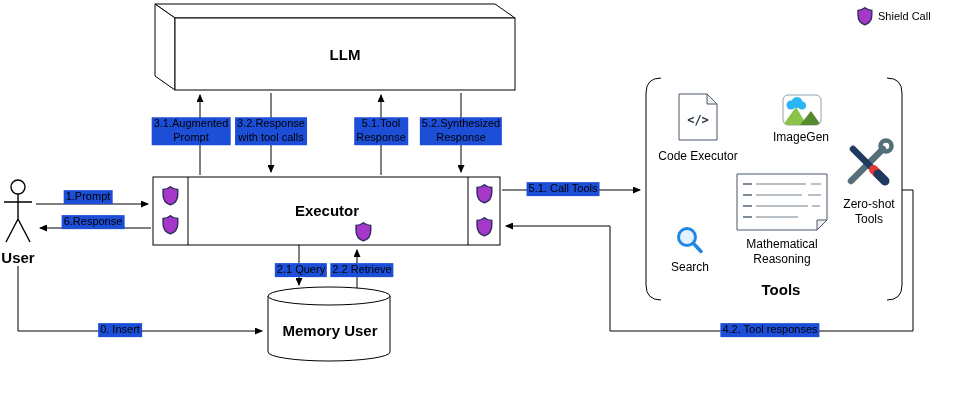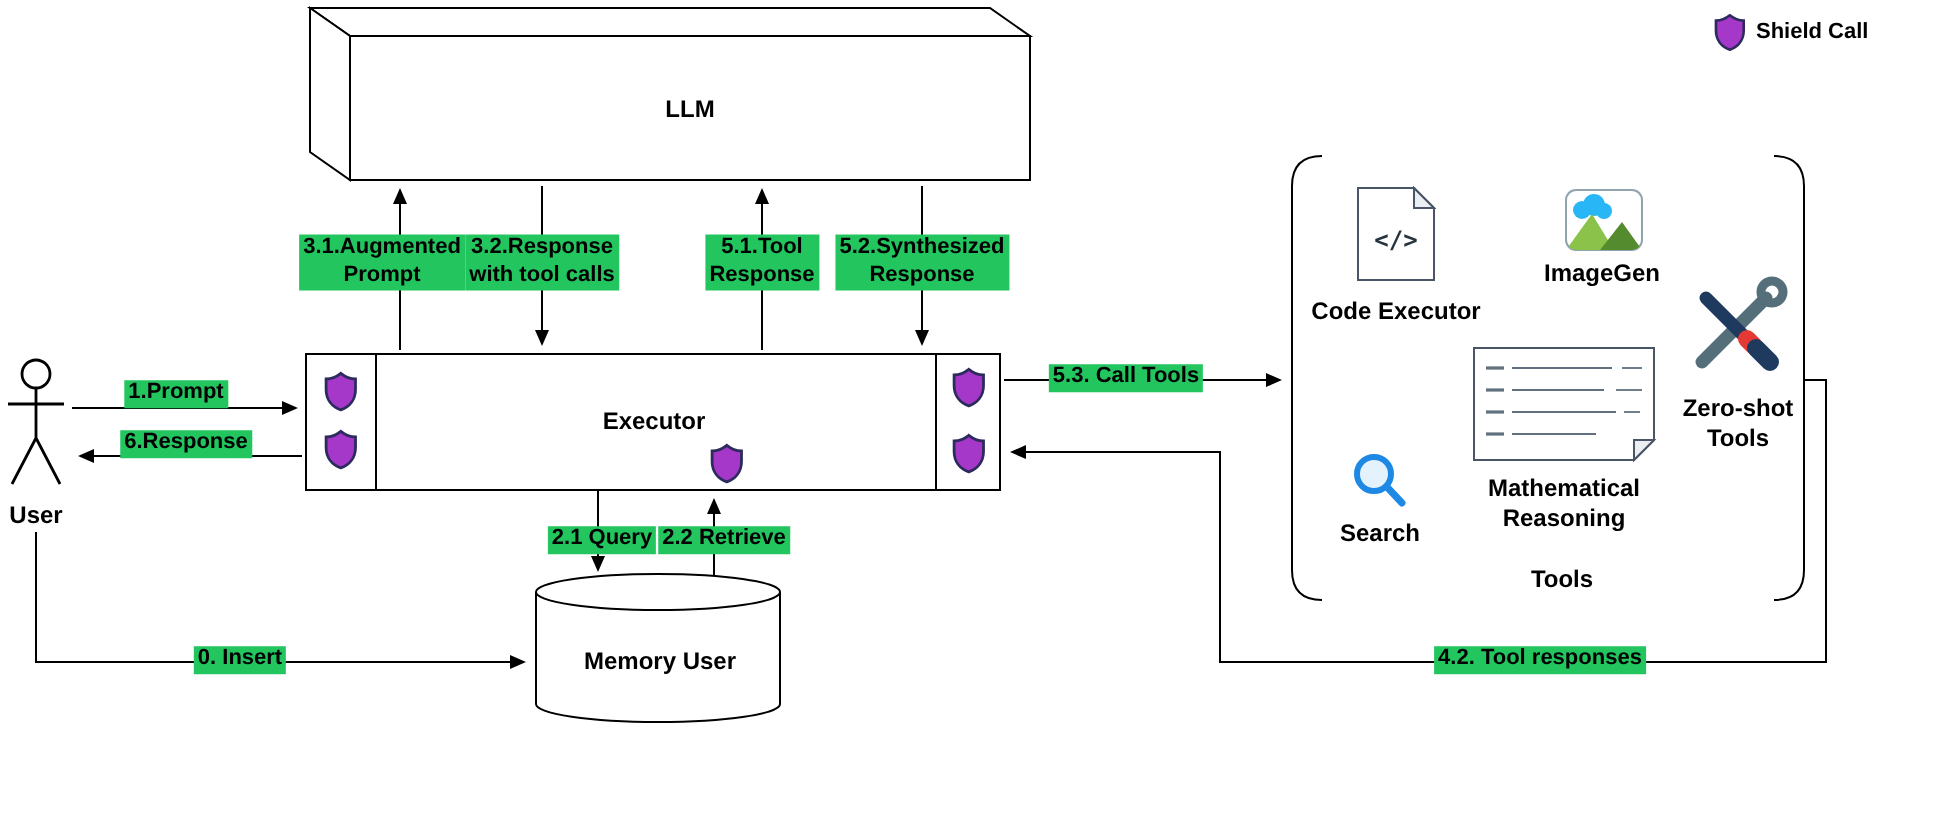--- a/index.html
+++ b/index.html
@@ -3,24 +3,24 @@
 <meta charset="utf-8">
 <style>
   html,body{margin:0;padding:0;background:#fff;}
   .canvas{
     position:relative;width:970px;height:411px;background:#fff;overflow:hidden;
     font-family:"Liberation Sans",sans-serif;color:#000;
   }
   .canvas svg{position:absolute;left:0;top:0;}
   .lbl{
     position:absolute;transform:translate(-50%,-50%);
-    font-size:11px;line-height:1.25;text-align:center;white-space:pre-line;font-weight:bold;
+    font-size:11px;line-height:1.25;text-align:center;white-space:pre-line;
   }
-  .lbl.bg{background:#22c55e;padding:0 2px;}
-  .lbl.node{font-size:12px;font-weight:bold;}
+  .lbl.bg{background:#1d4ed8;padding:0 2px;}
+  .lbl.node{font-size:15px;font-weight:bold;}
   .lbl.tool{font-size:12px;}
   .lbl.left{transform:translateY(-50%);text-align:left;}
   .title{
     position:absolute;transform:translate(-50%,-50%);
     font-size:16px;white-space:nowrap;
   }
   .shield{fill:var(--shield_fill,#A537C9);stroke:var(--shield_stroke,#2D2B5E);stroke-width:2;}
   .edge{stroke:var(--line,#000);stroke-width:1;fill:none;}
   .shape{fill:#fff;stroke:#000;stroke-width:1;}
   .page{fill:#fff;stroke:#4A5668;stroke-width:1;}
@@ -190,19 +190,19 @@
 <div class="lbl bg" style="left:191px;top:131px">3.1.Augmented
 Prompt</div>
 <div class="lbl bg" style="left:271px;top:131px">3.2.Response
 with tool calls</div>
 <div class="lbl bg" style="left:381px;top:131px">5.1.Tool
 Response</div>
 <div class="lbl bg" style="left:461px;top:131px">5.2.Synthesized
 Response</div>
 <div class="lbl bg" style="left:301px;top:270px">2.1 Query</div>
 <div class="lbl bg" style="left:362px;top:270px">2.2 Retrieve</div>
-<div class="lbl bg" style="left:563px;top:189px">5.3. Call Tools</div>
+<div class="lbl bg" style="left:563px;top:189px">5.1. Call Tools</div>
 <div class="lbl bg" style="left:770px;top:330px">4.2. Tool responses</div>
 
 <div class="lbl left" style="left:878px;top:17px">Shield Call</div>
 
 
 </div>
 
 </body></html>

